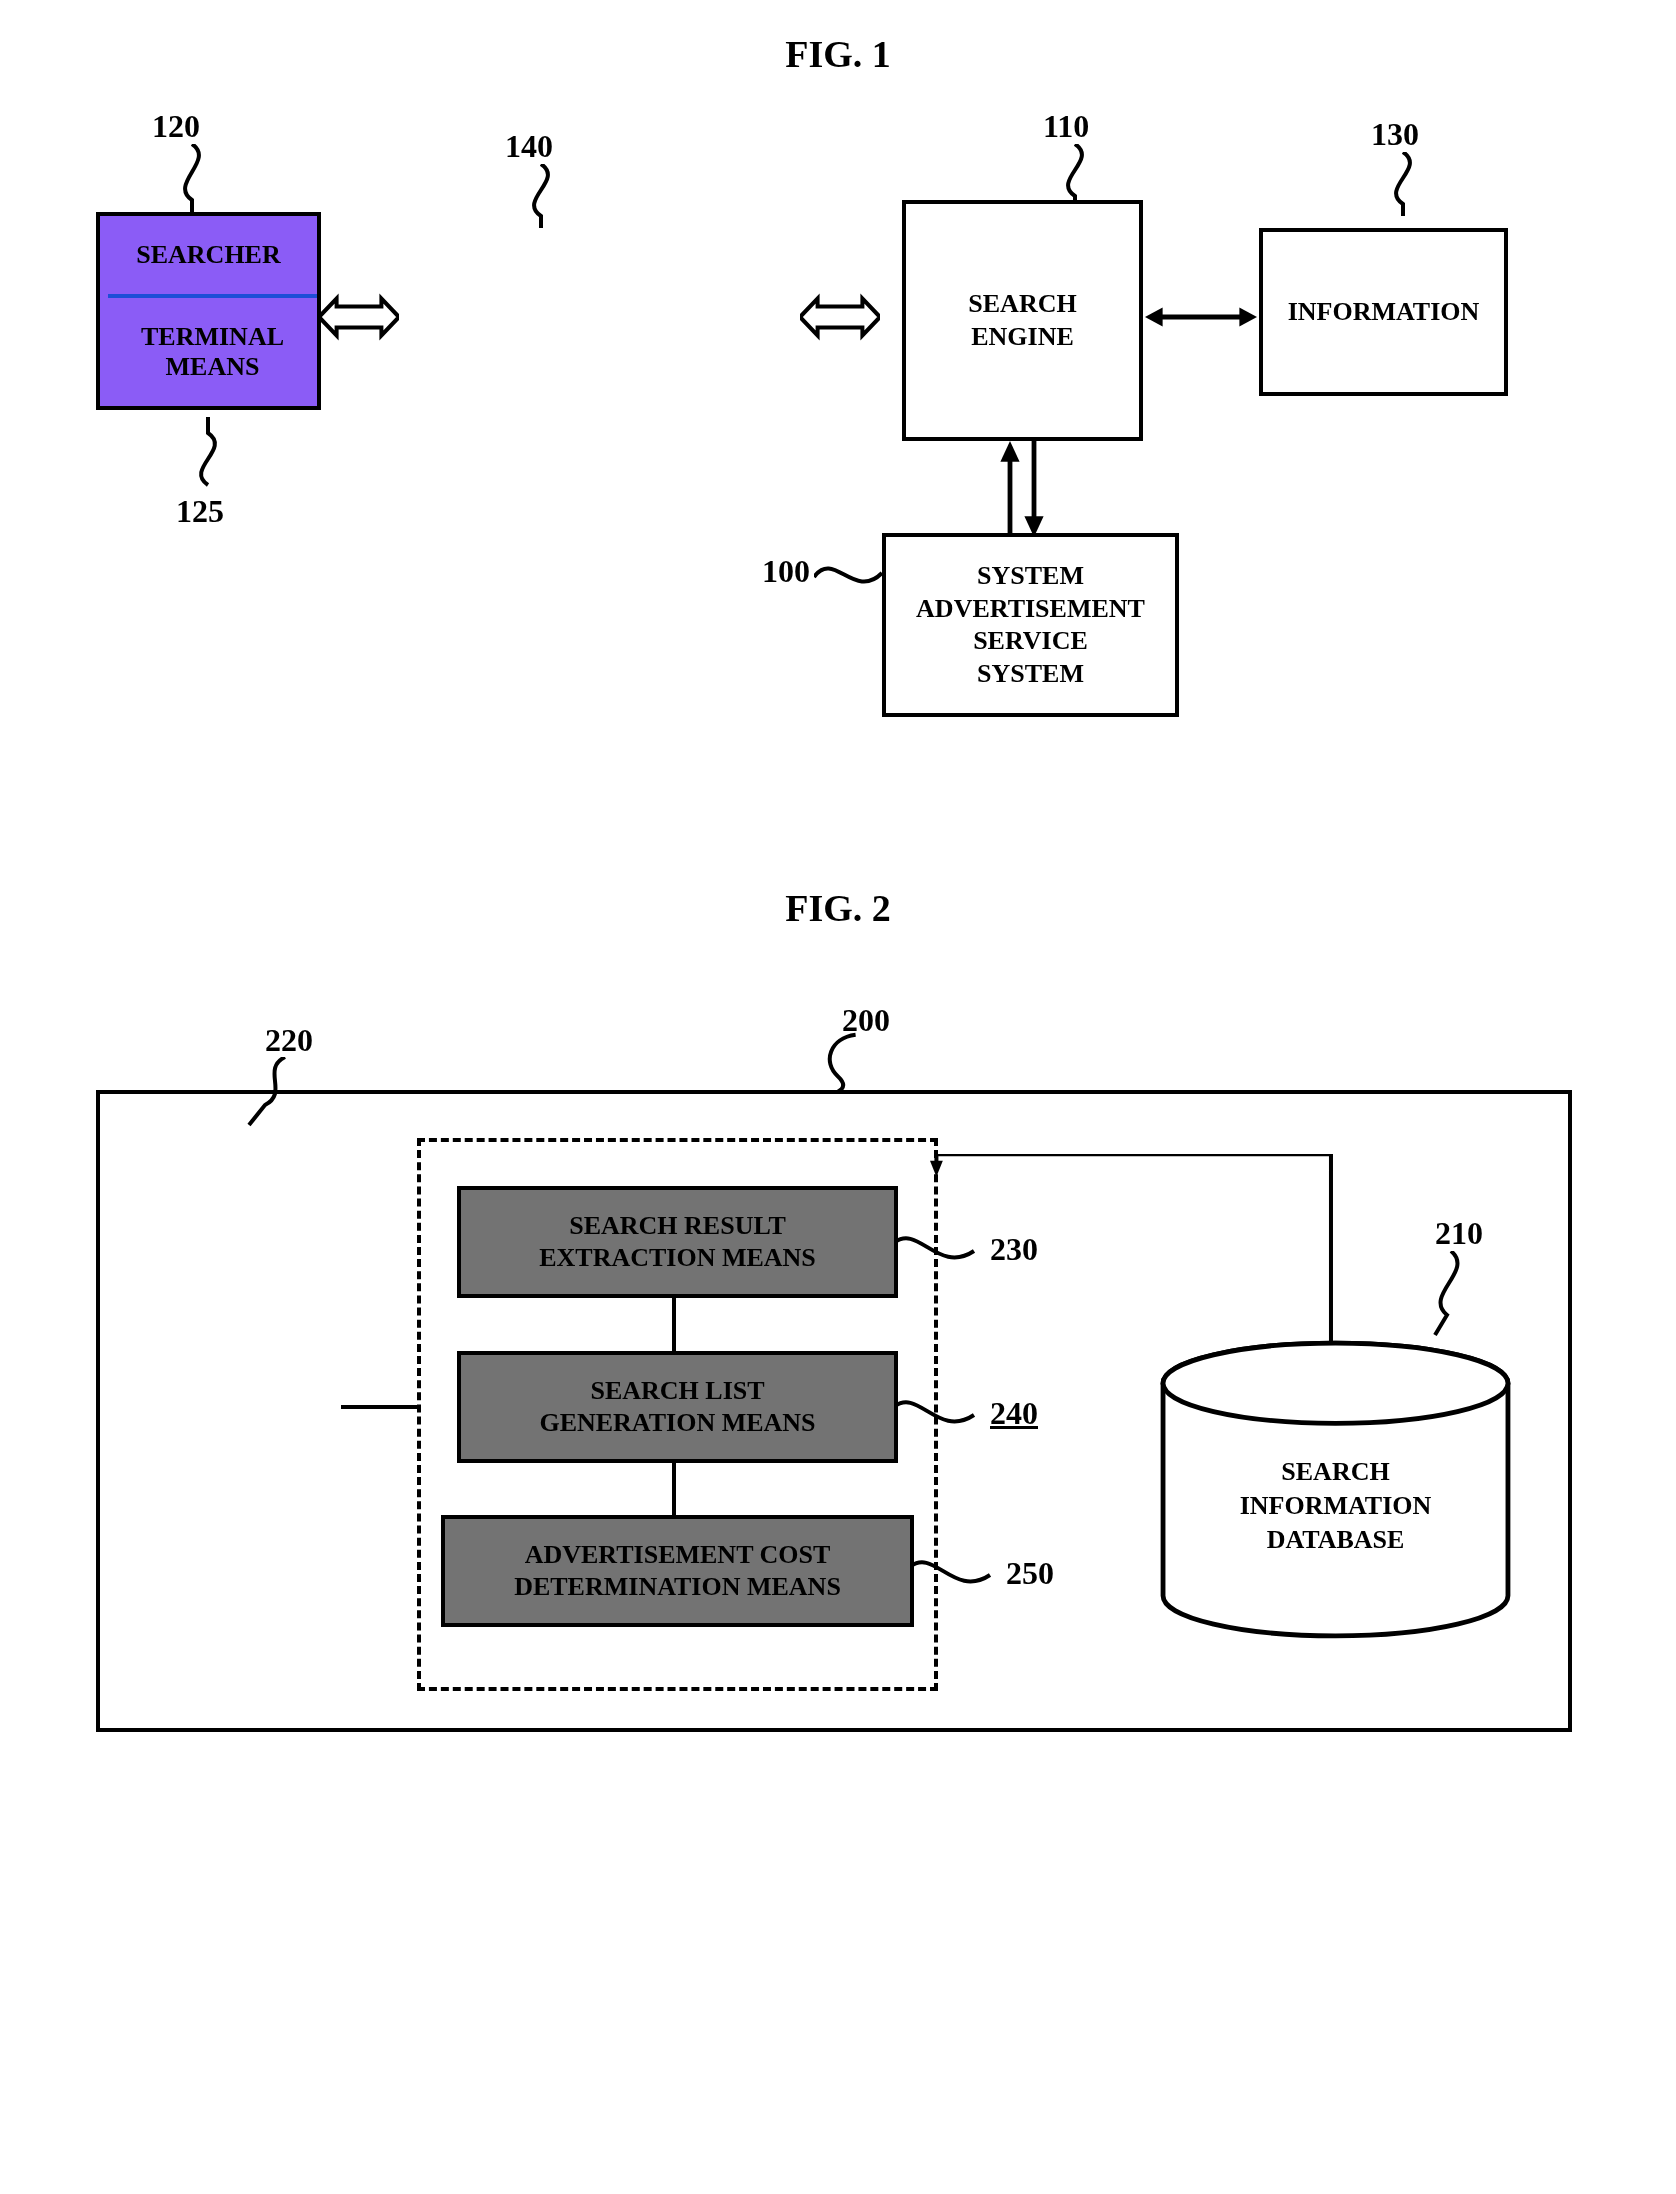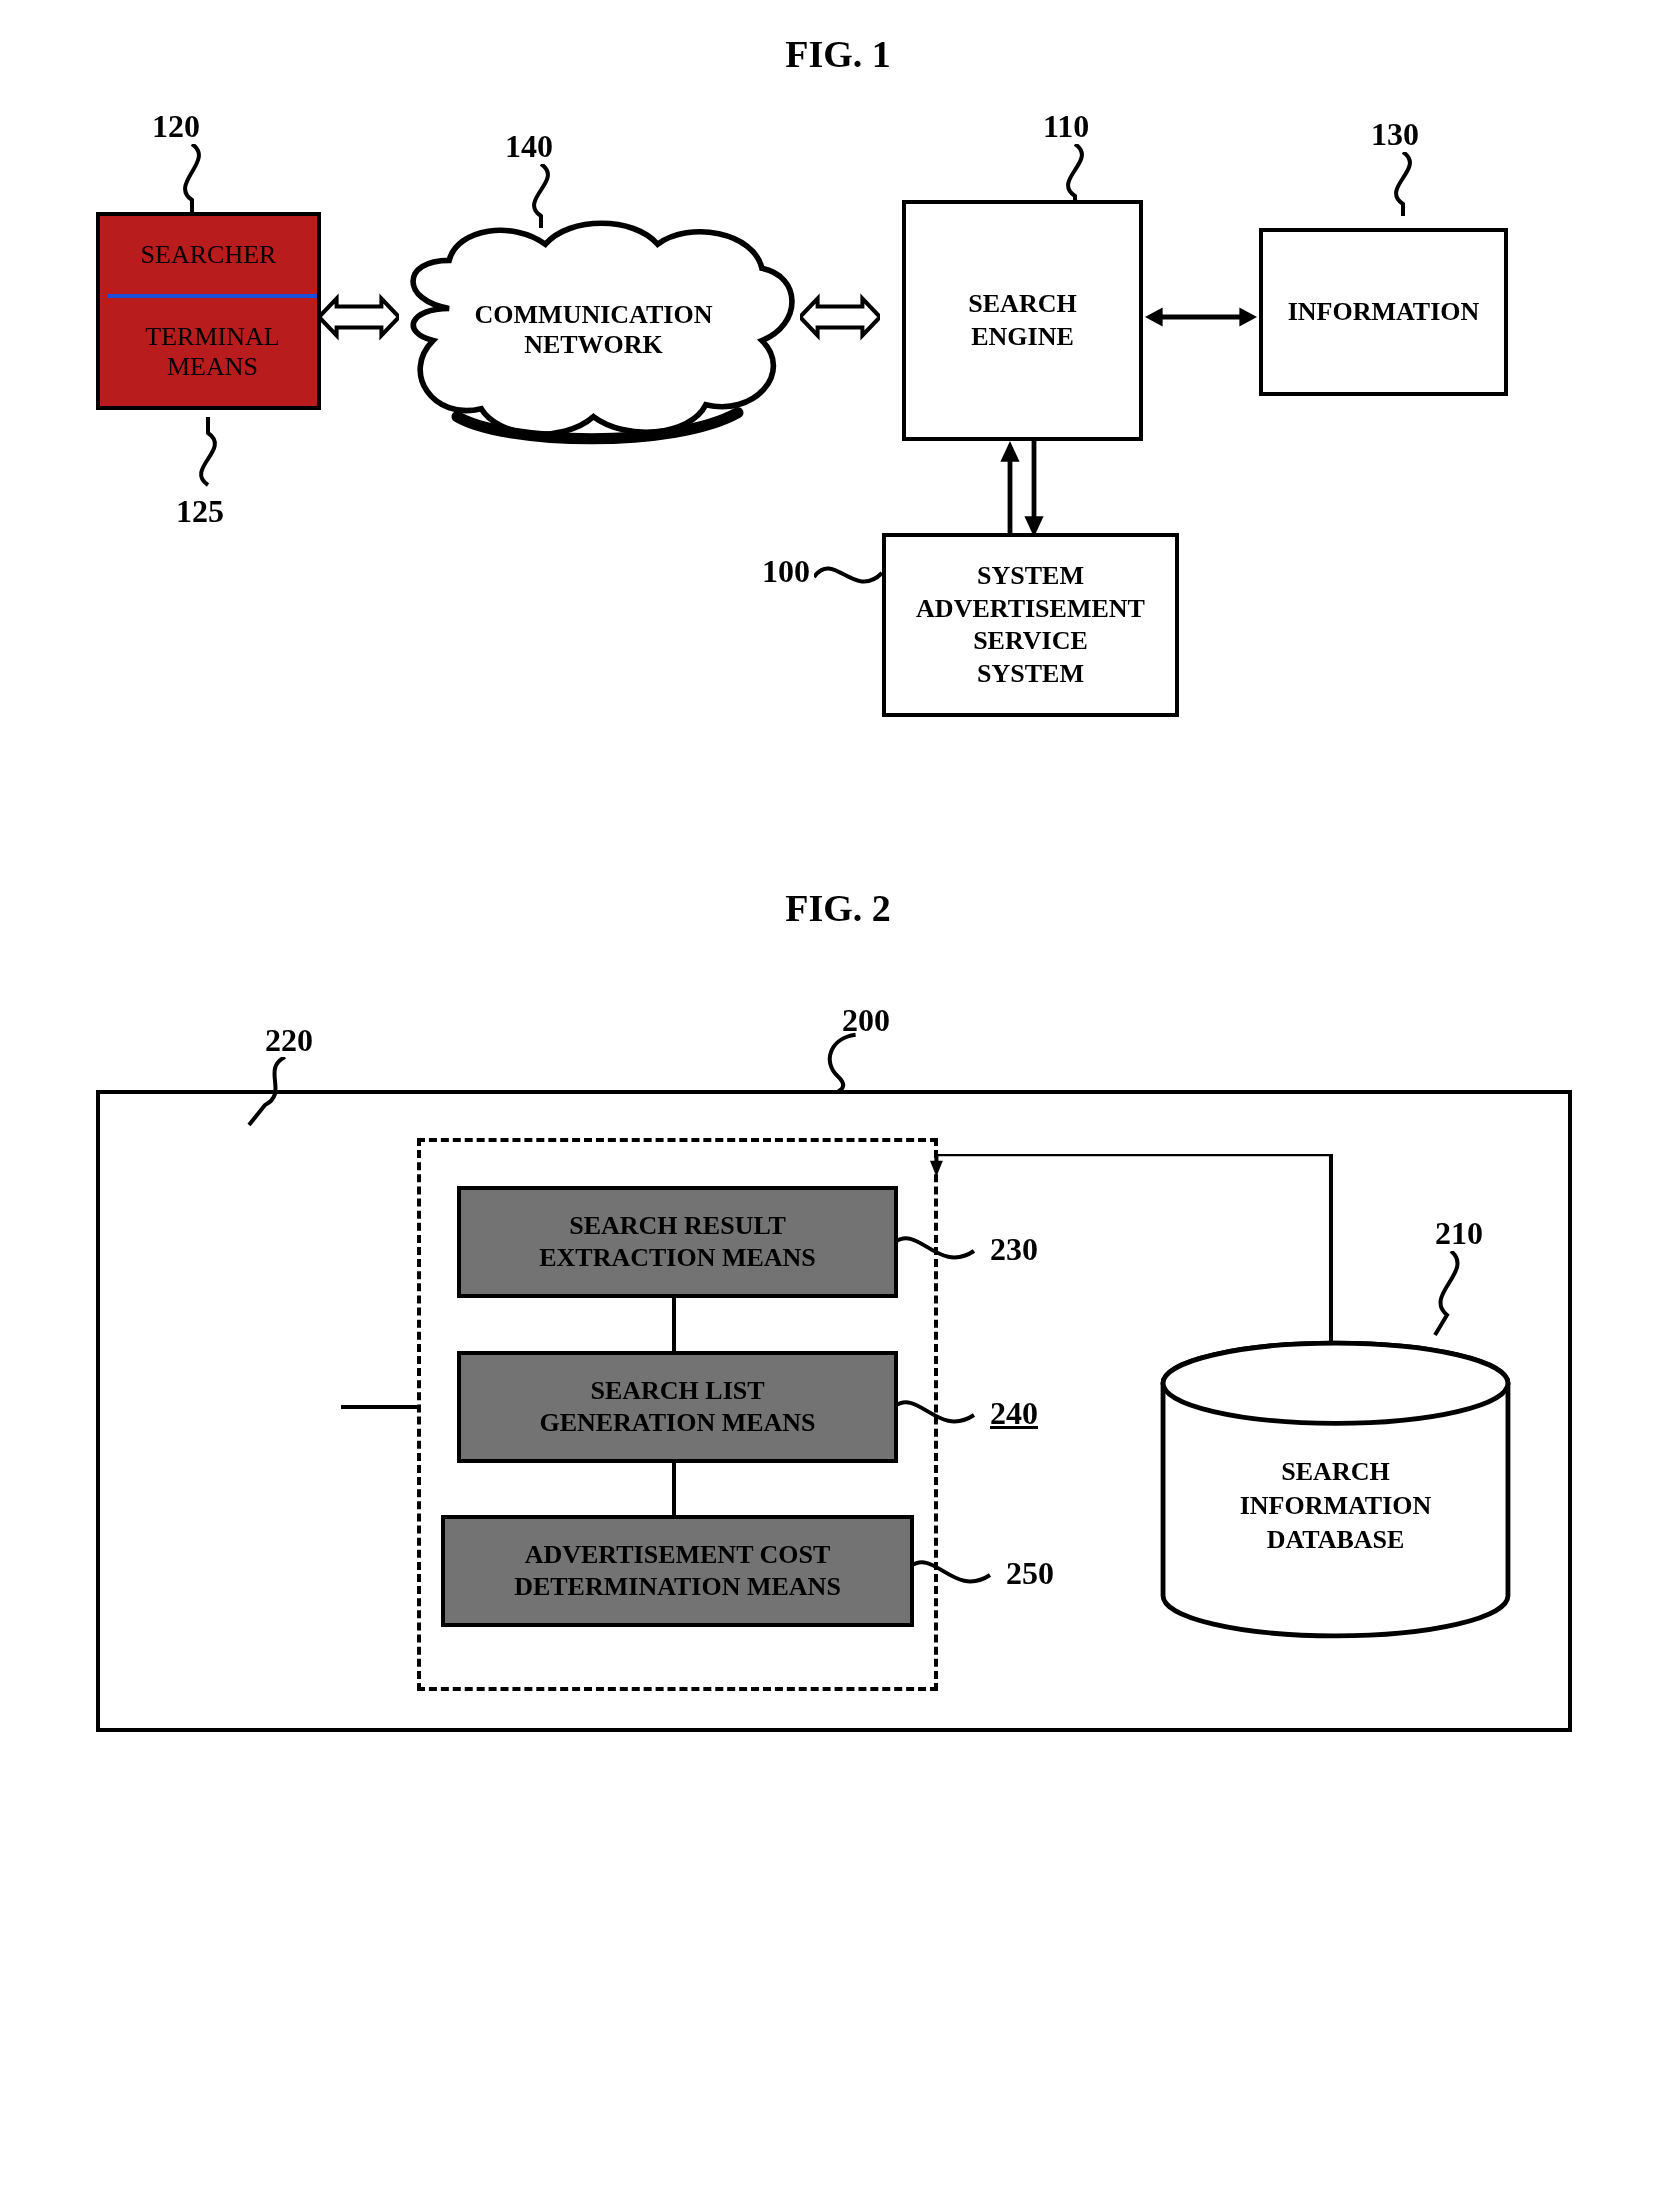--- a/index.html
+++ b/index.html
@@ -33,22 +33,22 @@
     display: flex;
     flex-direction: column;
     justify-content: center;
     align-items: center;
     font-size: 26px;
     line-height: 1.25;
   }
   .stack-box {
     position: absolute;
     border: 4px solid #000;
-    background: #b91c1c;
-    font-weight: normal;
+    background: #8b5cf6;
+    font-weight: bold;
     font-size: 26px;
   }
   .stack-box .cell {
     text-align: center;
     padding: 24px 8px;
   }
   .stack-box .divider {
     border-top: 4px solid #1d4ed8;
     margin-left: 8px;
   }
@@ -130,41 +130,20 @@
       <div class="cell divider">
         <span>TERMINAL MEANS</span>
       </div>
     </div>
 
     <svg style="position:absolute; left:160px; top:333px" width="48" height="72" viewBox="0 0 60 90">
       <path d="M20 0 L20 20 C50 40 -10 65 20 85" stroke="#000" stroke-width="5" fill="none"></path>
     </svg>
     <div class="label" style="left:144px; top:409px">125</div>
 
-    <div class="cloud-wrap" style="left:353px; top:128px;">
-      <svg width="417" height="241" viewBox="0 0 520 300">
-        <path d="M80 120
-                 C20 110 20 60 80 60
-                 C90 20 160 10 200 40
-                 C230 5 310 5 340 40
-                 C380 10 460 25 470 70
-                 C520 80 520 140 470 160
-                 C510 200 460 255 400 240
-                 C380 280 300 285 260 255
-                 C220 290 140 280 120 245
-                 C60 260 20 200 60 160
-                 C20 150 30 120 80 120 Z" fill="#fff" stroke="#000" stroke-width="7"></path>
-
-        <path d="M90 255 C150 290 360 295 440 250" stroke="#000" stroke-width="14" fill="none" stroke-linecap="round"></path>
-      </svg>
-      <div class="cloud-text" style="left:48px; top:88px;">
-        <span>COMMUNICATION</span><br>
-        <span>NETWORK</span>
-      </div>
-    </div>
 
     <svg style="position:absolute; left:287px; top:205px" width="80" height="56" viewBox="0 0 100 70">
       <polygon points="0,35 22,12 22,22 78,22 78,12 100,35 78,58 78,48 22,48 22,58" fill="#fff" stroke="#000" stroke-width="5"></polygon>
     </svg>
 
     <svg style="position:absolute; left:768px; top:205px" width="80" height="56" viewBox="0 0 100 70">
       <polygon points="0,35 22,12 22,22 78,22 78,12 100,35 78,58 78,48 22,48 22,58" fill="#fff" stroke="#000" stroke-width="5"></polygon>
     </svg>
 
     <div class="box" style="left:870px; top:116px; width:233px; height:233px;">

